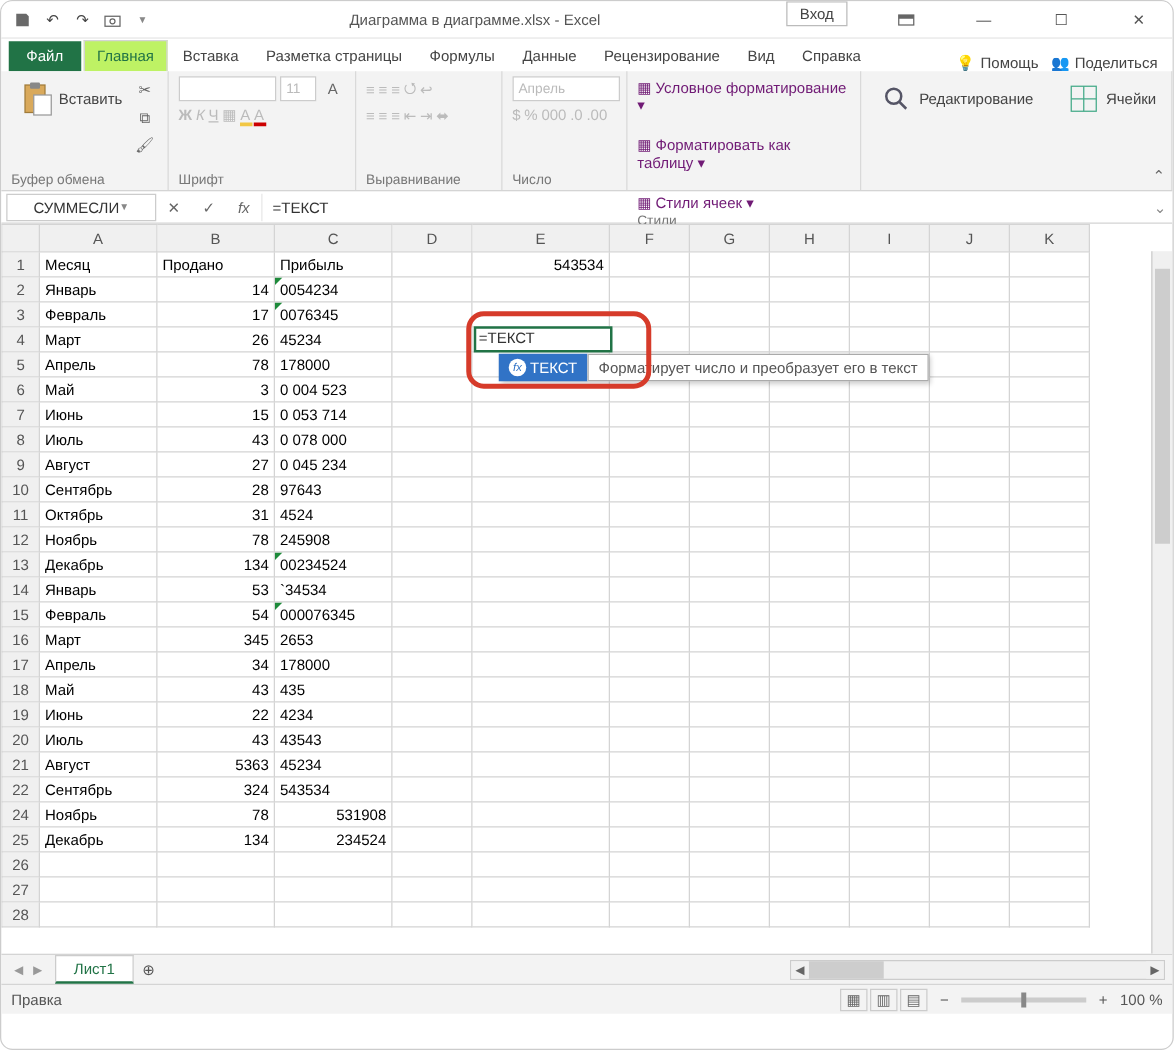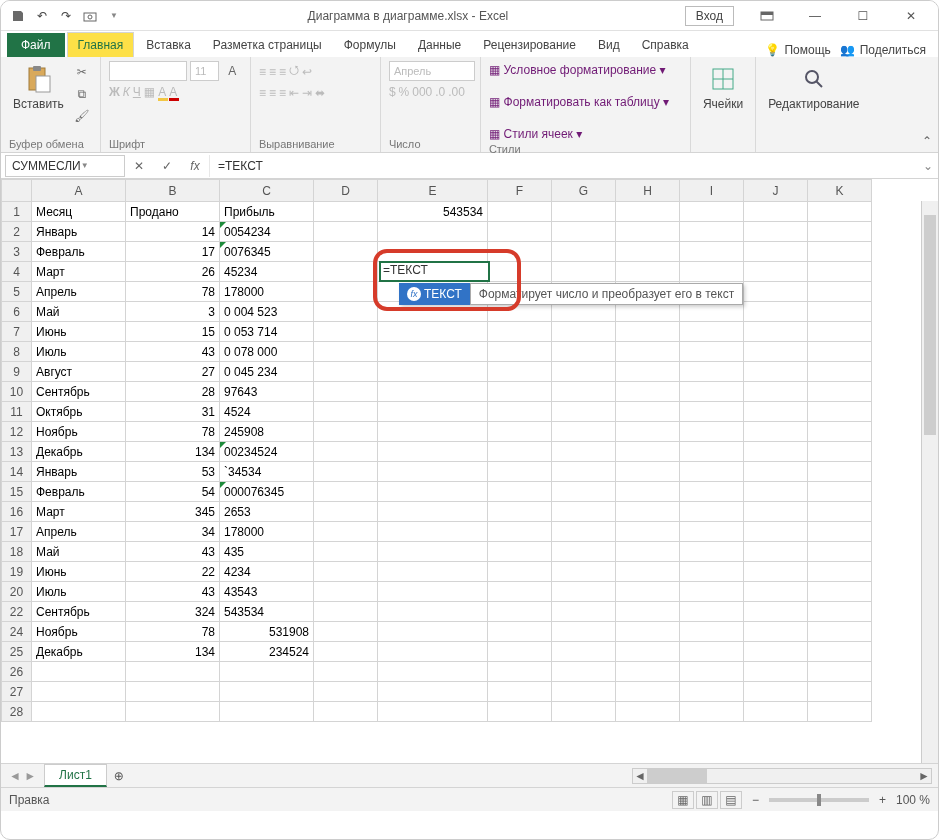--- a/index.html
+++ b/index.html
@@ -1,43 +1,43 @@
 <!DOCTYPE html>
 <html><head>
 <meta charset="utf-8">
 <style>
 *{box-sizing:border-box;margin:0;padding:0;font-family:"Segoe UI",Tahoma,sans-serif;font-size:12px;user-select:none}
 body{background:#fff;width:939px;height:840px;overflow:hidden;position:relative;border:1px solid #ccc;border-radius:10px}
 .titlebar{height:30px;background:#fff;display:flex;align-items:center;border-bottom:1px solid #e1e1e1}
 .qat{display:flex;align-items:center;gap:6px;padding:0 8px}
 .qat .ico{width:18px;height:18px;display:flex;align-items:center;justify-content:center;color:#444}
 .title-center{flex:1;text-align:center;color:#555;font-size:12px}
-.title-right{display:flex;align-items:center;gap:2px;padding-right:4px}
+.title-right{display:flex;align-items:flex-start;gap:16px;padding-right:4px}
 .title-btn{width:46px;height:30px;display:flex;align-items:center;justify-content:center;color:#555}
 .signin{border:1px solid #bbb;padding:2px 10px;font-size:12px;color:#444;margin-right:8px}
 .ribbontabs{height:26px;background:#fff;display:flex;align-items:flex-end;padding-left:6px;gap:2px}
 .rtab{padding:5px 10px;font-size:12px;color:#444;cursor:pointer}
 .rtab.file{background:#217346;color:#fff;padding:5px 14px}
-.rtab.active{background:#fde047;border:1px solid #d4d4d4;border-bottom:none;color:#217346}
+.rtab.active{background:#bef264;border:1px solid #d4d4d4;border-bottom:none;color:#217346}
 .rtab-right{margin-left:auto;display:flex;align-items:center;gap:10px;padding-right:12px;color:#444}
 .rtab-right span{display:flex;align-items:center;gap:4px}
 .ribbonbody{height:96px;background:#f3f3f3;border-bottom:1px solid #d4d4d4;display:flex;position:relative}
 .rgroup{border-right:1px solid #d9d9d9;padding:4px 8px 2px;display:flex;flex-direction:column;justify-content:space-between}
 .rgroup-label{font-size:11px;color:#777;padding-top:2px}
 .rgroup-ctrls{flex:1;display:flex;gap:4px;align-items:flex-start}
-.bigbtn{display:flex;flex-direction:column;align-items:center;gap:2px;padding:2px 4px;color:#444}
+.bigbtn{display:flex;flex-direction:row;align-items:center;gap:2px;padding:2px 4px;color:#444}
 .bigbtn .bic{width:32px;height:32px;display:flex;align-items:center;justify-content:center}
 .smallcol{display:flex;flex-direction:column;gap:4px;padding-top:2px}
 .smallbtn{width:20px;height:18px;display:flex;align-items:center;justify-content:center;color:#666}
 .fontctrl{display:flex;flex-direction:column;gap:4px;color:#bbb}
 .fontrow{display:flex;gap:3px;align-items:center}
 .fbox{border:1px solid #ccc;background:#fff;height:20px;display:flex;align-items:center;padding:0 4px;color:#bbb;font-size:11px}
 .collapse-rib{position:absolute;right:6px;bottom:4px;color:#666}
 .formulabar{height:26px;border-bottom:1px solid #d4d4d4;display:flex;align-items:center;background:#fff}
-.namebox{width:120px;height:22px;border:1px solid #ccc;margin-left:4px;display:flex;align-items:center;padding:0 6px;font-size:12px;color:#333;justify-content:flex-start}
+.namebox{width:120px;height:22px;border:1px solid #ccc;margin-left:4px;display:flex;align-items:center;padding:0 6px;font-size:12px;color:#333;justify-content:center}
 .fb-btn{width:28px;display:flex;align-items:center;justify-content:center;color:#666;height:26px}
 .fx{font-style:italic;color:#666}
 .fb-input{flex:1;padding:0 8px;color:#333;border-left:1px solid #e8e8e8;height:22px;display:flex;align-items:center}
 .fb-expand{width:20px;color:#888;text-align:center}
 .gridwrap{position:relative;height:584px;overflow:hidden}
 table.sheet{border-collapse:collapse;table-layout:fixed}
 .sheet th,.sheet td{border:1px solid #d4d4d4;height:20px;font-size:12px;font-weight:normal;padding:0 4px;overflow:hidden;white-space:nowrap}
 .sheet thead th{background:#f0f0f0;color:#555;text-align:center;height:22px}
 .sheet tbody th{background:#f0f0f0;color:#555;text-align:center;width:30px}
 .sheet .corner{background:#f0f0f0;width:30px}
@@ -200,46 +200,46 @@
 
   <div class="rgroup" style="width:210px">
     <div class="smallcol" style="gap:18px;color:#701a75">
       <div>▦ <span>Условное форматирование</span> ▾</div>
       <div>▦ <span>Форматировать как таблицу</span> ▾</div>
       <div>▦ <span>Стили ячеек</span> ▾</div>
     </div>
     <div class="rgroup-label">Стили</div>
   </div>
 
+  <div class="rgroup" style="border-right:none">
+    <div class="bigbtn">
+        <span class="bic">
+          <svg width="24" height="24">
+            <circle cx="10" cy="10" r="6" fill="none" stroke="#556" stroke-width="2"></circle>
+            <line x1="14" y1="14" x2="20" y2="20" stroke="#556" stroke-width="2"></line>
+          </svg>
+        </span>
+        <span>Редактирование</span>
+      </div>
+    <div class="rgroup-label"></div>
+  </div>
+
   <div class="rgroup">
     <div class="bigbtn">
         <span class="bic">
           <svg width="26" height="26">
             <rect x="3" y="3" width="20" height="20" fill="none" stroke="#4a8"></rect>
             <line x1="3" y1="13" x2="23" y2="13" stroke="#4a8"></line>
             <line x1="13" y1="3" x2="13" y2="23" stroke="#4a8"></line>
           </svg>
         </span>
         <span>Ячейки</span>
       </div>
     <div class="rgroup-label"></div>
   </div>
-
-  <div class="rgroup" style="border-right:none">
-    <div class="bigbtn">
-        <span class="bic">
-          <svg width="24" height="24">
-            <circle cx="10" cy="10" r="6" fill="none" stroke="#556" stroke-width="2"></circle>
-            <line x1="14" y1="14" x2="20" y2="20" stroke="#556" stroke-width="2"></line>
-          </svg>
-        </span>
-        <span>Редактирование</span>
-      </div>
-    <div class="rgroup-label"></div>
-  </div>
   <span class="collapse-rib">⌃</span>
 </div>
 
 <div class="formulabar">
   <div class="namebox">
       <span>СУММЕСЛИ</span>
       <span style="font-size:8px;color:#888">▼</span>
     </div>
   <div class="fb-btn">✕</div>
   <div class="fb-btn">✓</div>
@@ -541,20 +541,34 @@
           <td class="colD"></td>
           <td class="colE txt-r"></td>
           <td class="colF"></td>
           <td class="colG"></td>
           <td class="colH"></td>
           <td class="colI"></td>
           <td class="colJ"></td>
           <td class="colK"></td>
         </tr>
         <tr>
+          <th>21</th>
+          <td class="colA txt-l">Август</td>
+          <td class="colB txt-r">5363</td>
+          <td class="colC txt-l">45234</td>
+          <td class="colD"></td>
+          <td class="colE txt-r"></td>
+          <td class="colF"></td>
+          <td class="colG"></td>
+          <td class="colH"></td>
+          <td class="colI"></td>
+          <td class="colJ"></td>
+          <td class="colK"></td>
+        </tr>
+        <tr>
           <th>22</th>
           <td class="colA txt-l">Сентябрь</td>
           <td class="colB txt-r">324</td>
           <td class="colC txt-l">543534</td>
           <td class="colD"></td>
           <td class="colE txt-r"></td>
           <td class="colF"></td>
           <td class="colG"></td>
           <td class="colH"></td>
           <td class="colI"></td>

